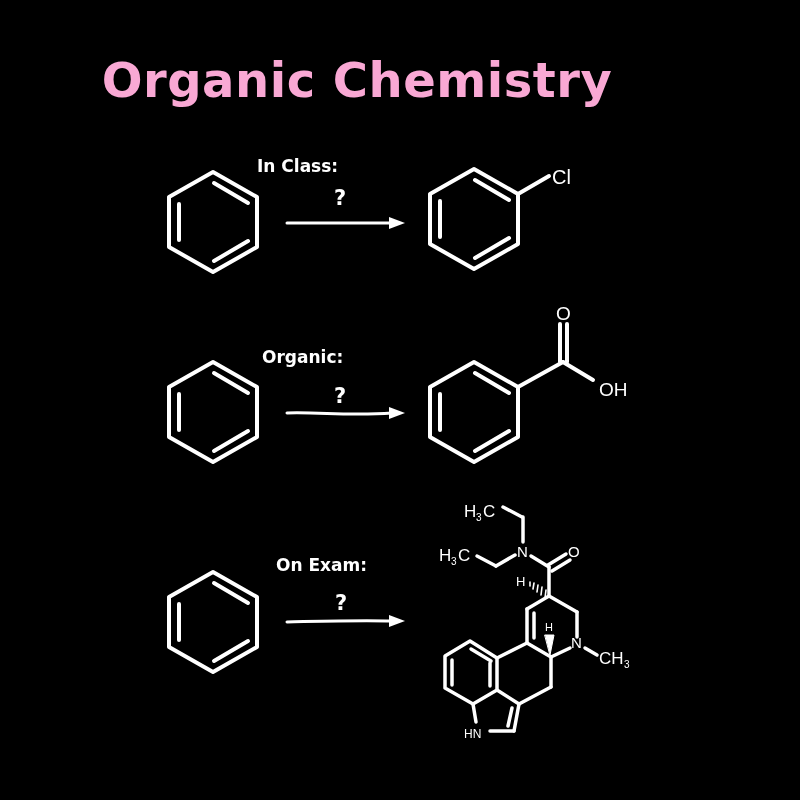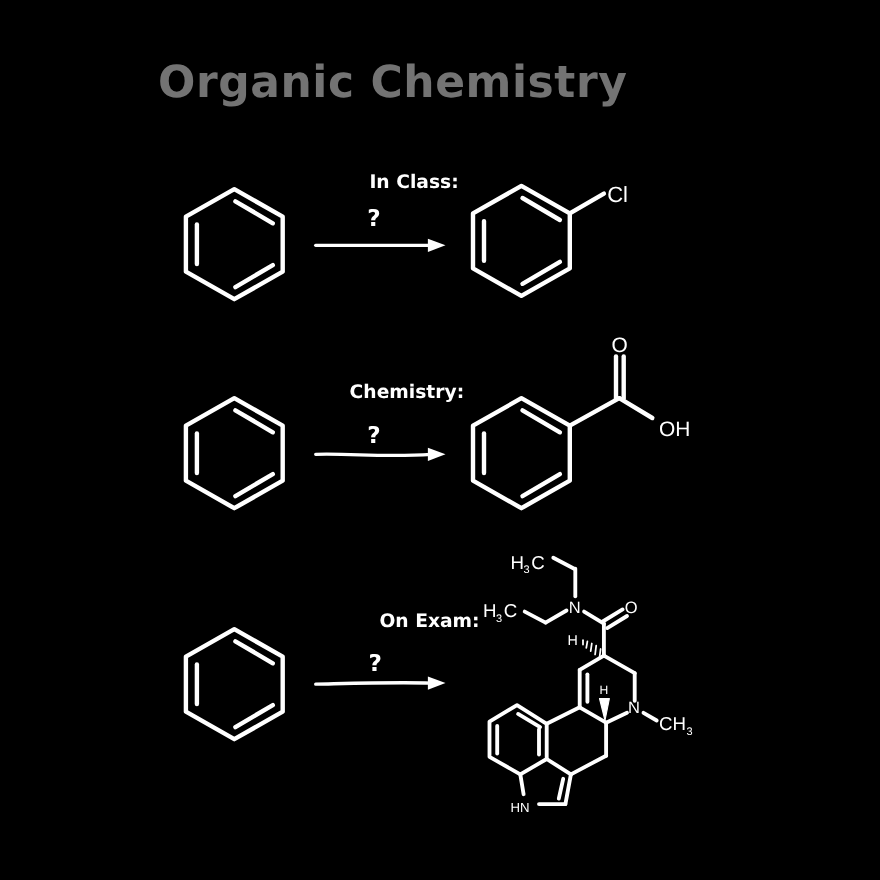--- a/index.html
+++ b/index.html
@@ -1,32 +1,32 @@
 <!DOCTYPE html>
 <html><head>
 <meta charset="utf-8">
 <style>
   html, body { margin:0; padding:0; background:#000; }
   body { width:800px; height:800px; position:relative; overflow:hidden; font-family:"DejaVu Sans", sans-serif; }
   #canvas { position:absolute; left:0; top:0; width:800px; height:800px; }
-  .title { position:absolute; left:0; top:52px; width:714px; text-align:center; color:#737373;
-           font-family:"DejaVu Sans", sans-serif; font-weight:bold; font-size:40px; letter-spacing:0.5px; }
-  .label { position:absolute; color:#fff; font-family:"DejaVu Sans", sans-serif; font-weight:bold; font-size:17px; text-align:right; width:160px; }
+  .title { position:absolute; left:0; top:52px; width:714px; text-align:center; color:#f9a8d4;
+           font-family:"DejaVu Sans", sans-serif; font-weight:bold; font-size:48px; letter-spacing:0.5px; }
+  .label { position:absolute; color:#fff; font-family:"DejaVu Sans", sans-serif; font-weight:bold; font-size:17px; text-align:left; width:160px; }
   .qmark { position:absolute; color:#fff; font-family:"DejaVu Sans", sans-serif; font-weight:bold; font-size:21px; text-align:center; width:40px; }
   svg text { fill:#fff; font-family:"Liberation Sans", sans-serif; }
 </style>
 </head>
 <body>
 
 <div class="title">Organic Chemistry</div>
 
 <div class="label" style="left:257px; top:156px;">In Class:</div>
 <div class="qmark" style="left:320px; top:186px;">?</div>
 
-<div class="label" style="left:262px; top:347px;">Chemistry:</div>
+<div class="label" style="left:262px; top:347px;">Organic:</div>
 <div class="qmark" style="left:320px; top:384px;">?</div>
 
 <div class="label" style="left:276px; top:555px;">On Exam:</div>
 <div class="qmark" style="left:321px; top:591px;">?</div>
 
 <svg id="canvas" viewBox="0 0 800 800" xmlns="http://www.w3.org/2000/svg" stroke="#fff" stroke-width="4" fill="none" stroke-linecap="round" stroke-linejoin="round">
 
   <g>
     <polygon points="213,172 257,197 257,247 213,272 169,247 169,197"></polygon>
     <line x1="179" y1="204" x2="179" y2="240"></line>

